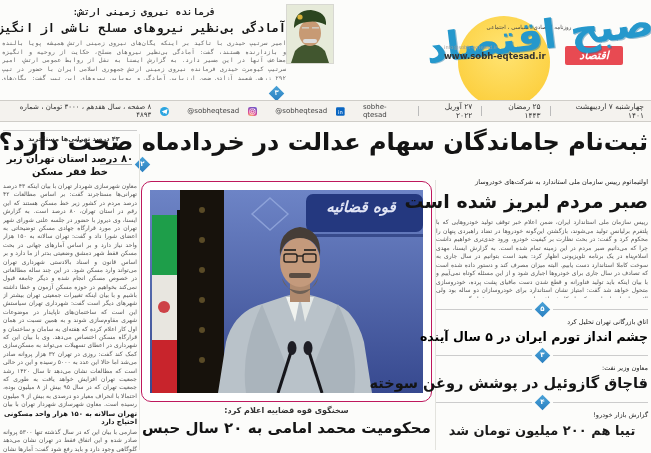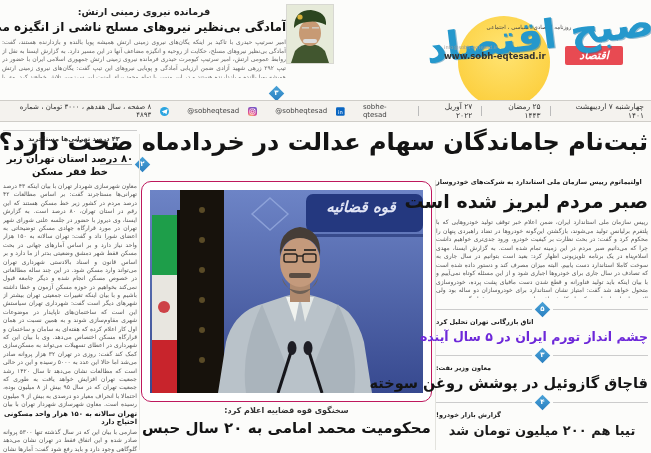--- a/index.html
+++ b/index.html
@@ -3,21 +3,21 @@
 <meta charset="utf-8">
 <style>
   html,body{margin:0;padding:0;background:#e9e9e6;}
   .page{
     position:relative; width:651px; height:453px; background:#fcfcfa;
     font-family:"DejaVu Sans","Liberation Sans",sans-serif;
     direction:rtl; overflow:hidden; color:#1c1c1c; margin:0 auto;
   }
 
   
-  .toplead{position:absolute; top:2px; left:2px; width:336px; height:96px; padding-right:52px; box-sizing:border-box;}
+  .toplead{position:absolute; top:2px; left:2px; width:336px; height:96px; padding-right:52px; box-sizing:border-box;font-family:Liberation Mono, monospace;}
   .toplead .kicker{font-size:9.5px; font-weight:bold; text-align:center; color:#222; margin-top:4px;}
   .toplead .headline{font-size:12px; font-weight:800; text-align:center; white-space:nowrap; letter-spacing:-.3px; color:var(--headline-black,#141414); margin:3px 0 4px;}
   .toplead .body{font-size:6px; line-height:1.45; text-align:justify; color:#666; height:40px; overflow:hidden;}
   .portrait{position:absolute; top:2px; right:4px; width:46px; height:58px; border:1px solid #d8d8d2; background:#e8ebdf;}
   .marker-row{margin-top:2px; padding-right:4px;}
 
   
   .dmark{display:inline-block; width:11px; height:11px; background:linear-gradient(135deg,#4aa3d8,var(--diamond-blue,#2a7fc0)); transform:rotate(45deg); box-shadow:0 0 0 1.5px #d7ecf7, 0 0 0 2.5px #9fccе3;}
   .dmark i{display:block; transform:rotate(-45deg); font-style:normal; color:#fff; font-size:7px; line-height:11px; text-align:center; font-weight:bold;}
 
@@ -59,26 +59,26 @@
 
   
   .photo-frame{position:absolute; top:181px; left:141px; width:291px; height:221px; border:1px solid #be185d; border-radius:10px; background:#fff; box-sizing:border-box; padding:8px;}
   .photo-frame svg{display:block; width:100%; height:100%;}
   .photo-banner-text{position:absolute; top:16px; left:166px; width:106px; text-align:center; color:#f2f4ff; font-size:15px; font-style:italic; font-weight:bold; opacity:.92; pointer-events:none;}
   .photo-kicker{position:absolute; top:406px; left:141px; width:291px; text-align:center; font-size:8px; font-weight:600; color:#333;}
   .photo-headline{position:absolute; top:419px; left:141px; width:291px; text-align:center; font-size:15px; font-weight:800; color:var(--headline-black,#141414);}
 
   
   .right-col{position:absolute; top:178px; right:3px; width:212px;}
-  .rc-kicker{font-size:6.5px; font-weight:bold; text-align:left; color:#222;}
+  .rc-kicker{font-size:6.5px; font-weight:normal; text-align:right; color:#222;}
   .rc-head1{font-size:19px; font-weight:800; text-align:center; white-space:nowrap; margin:4px 0 6px; color:var(--headline-black,#141414);}
   .rc-body{font-size:6px; line-height:1.42; text-align:justify; color:#555; height:80px; overflow:hidden;}
   .rc-divider{display:flex; align-items:center; gap:5px; margin:6px 0 3px;}
   .rc-divider .hl{flex:1; border-top:1px solid #ccc;}
-  .rc-head2{font-size:12.5px; font-weight:700; text-align:center; white-space:nowrap; margin:3px 0 2px; color:#6d28d9;}
+  .rc-head2{font-size:12.5px; font-weight:700; text-align:center; white-space:nowrap; margin:3px 0 2px; color:#000000;}
   .rc-head3{font-size:14.5px; font-weight:900; text-align:center; white-space:nowrap; margin:3px 0 2px; letter-spacing:-.3px; color:var(--headline-black,#141414);}
   .rc-head4{font-size:13px; font-weight:700; text-align:center; white-space:nowrap; margin:4px 0 0; color:#1a1a1a;}
 </style>
 </head>
 <body>
 
 <div class="page">
 
   <section class="toplead">
     <div class="portrait">

